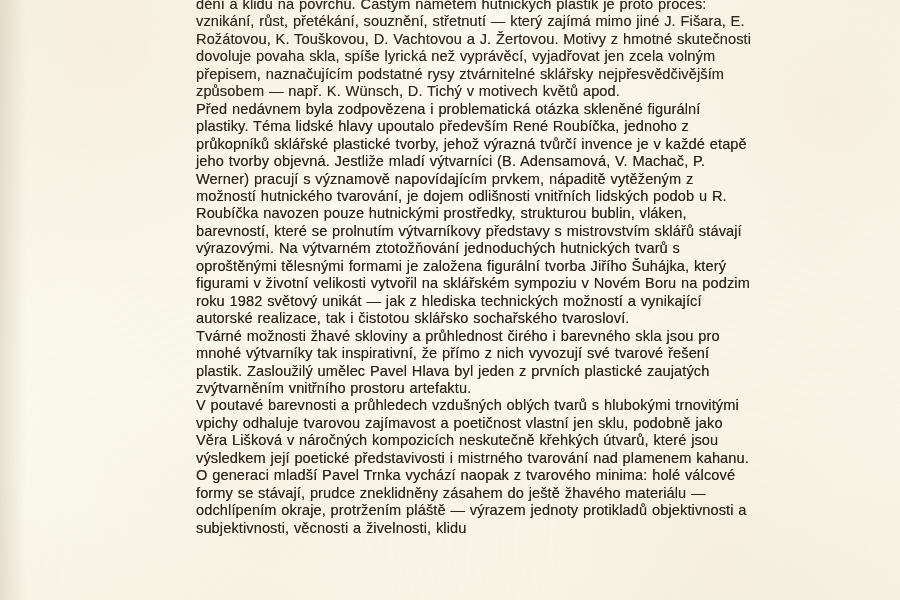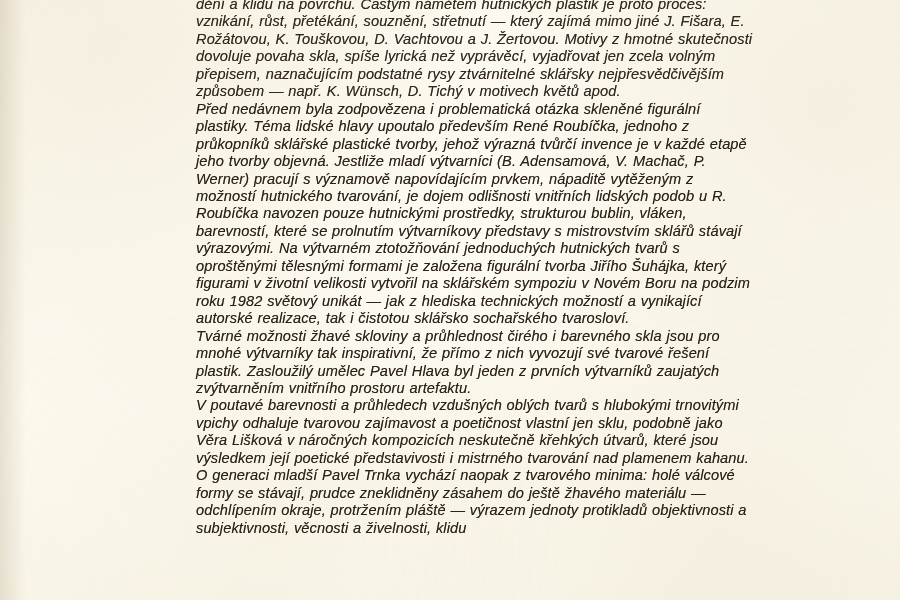--- a/index.html
+++ b/index.html
@@ -19,21 +19,20 @@
     position: relative;
     width: 900px;
     height: 600px;
     background:
       radial-gradient(ellipse 130% 110% at 50% 45%,
         #fdfaf1 0%,
         #fbf8ed 48%,
         #f6f1e2 80%,
         #efe8d6 100%);
     overflow: hidden;
-    font-style: italic;
   }
 
   
   #paper-grain {
     position: absolute;
     inset: 0;
     pointer-events: none;
     background:
       radial-gradient(circle at 12% 8%, rgba(214,200,172,0.16) 0%, rgba(214,200,172,0) 38%),
       radial-gradient(circle at 92% 18%, rgba(206,190,160,0.14) 0%, rgba(206,190,160,0) 34%),
@@ -85,19 +84,19 @@
 
   <div id="paper-grain"></div>
   <div id="gutter-shadow"></div>
 
   <div id="text-column">
 
     <p class="para first-clipped">dění a klidu na povrchu. Častým námětem hutnických plastik je proto proces: vznikání, růst, přetékání, souznění, střetnutí — který zajímá mimo jiné J. Fišara, E. Rožátovou, K. Touškovou, D. Vachtovou a J. Žertovou. Motivy z hmotné skutečnosti dovoluje povaha skla, spíše lyrická než vyprávěcí, vyjadřovat jen zcela volným přepisem, naznačujícím podstatné rysy ztvárnitelné sklářsky nejpřesvědčivějším způsobem — např. K. Wünsch, D. Tichý v motivech květů apod.</p>
 
     <p class="para">Před nedávnem byla zodpovězena i problematická otázka skleněné figurální plastiky. Téma lidské hlavy upoutalo především René Roubíčka, jednoho z průkopníků sklářské plastické tvorby, jehož výrazná tvůrčí invence je v každé etapě jeho tvorby objevná. Jestliže mladí výtvarníci (B. Adensamová, V. Machač, P. Werner) pracují s významově napovídajícím prvkem, nápaditě vytěženým z možností hutnického tvarování, je dojem odlišnosti vnitřních lidských podob u R. Roubíčka navozen pouze hutnickými prostředky, strukturou bublin, vláken, barevností, které se prolnutím výtvarníkovy představy s mistrovstvím sklářů stávají výrazovými. Na výtvarném ztotožňování jednoduchých hutnických tvarů s oproštěnými tělesnými formami je založena figurální tvorba Jiřího Šuhájka, který figurami v životní velikosti vytvořil na sklářském sympoziu v Novém Boru na podzim roku 1982 světový unikát — jak z hlediska technických možností a vynikající autorské realizace, tak i čistotou sklářsko sochařského tvarosloví.</p>
 
-    <p class="para">Tvárné možnosti žhavé skloviny a průhlednost čirého i barevného skla jsou pro mnohé výtvarníky tak inspirativní, že přímo z nich vyvozují své tvarové řešení plastik. Zasloužilý umělec Pavel Hlava byl jeden z prvních výtvarníků zaujatých zvýtvarněním vnitřního prostoru artefaktu.</p>
+    <p class="para">Tvárné možnosti žhavé skloviny a průhlednost čirého i barevného skla jsou pro mnohé výtvarníky tak inspirativní, že přímo z nich vyvozují své tvarové řešení plastik. Zasloužilý umělec Pavel Hlava byl jeden z prvních plastické zaujatých zvýtvarněním vnitřního prostoru artefaktu.</p>
 
     <p class="para">V poutavé barevnosti a průhledech vzdušných oblých tvarů s hlubokými trnovitými vpichy odhaluje tvarovou zajímavost a poetičnost vlastní jen sklu, podobně jako Věra Lišková v náročných kompozicích neskutečně křehkých útvarů, které jsou výsledkem její poetické představivosti i mistrného tvarování nad plamenem kahanu. O generaci mladší Pavel Trnka vychází naopak z tvarového minima: holé válcové formy se stávají, prudce zneklidněny zásahem do ještě žhavého materiálu — odchlípením okraje, protržením pláště — výrazem jednoty protikladů objektivnosti a subjektivnosti, věcnosti a živelnosti, klidu</p>
 
   </div>
 
 </div>
 
 </body></html>

